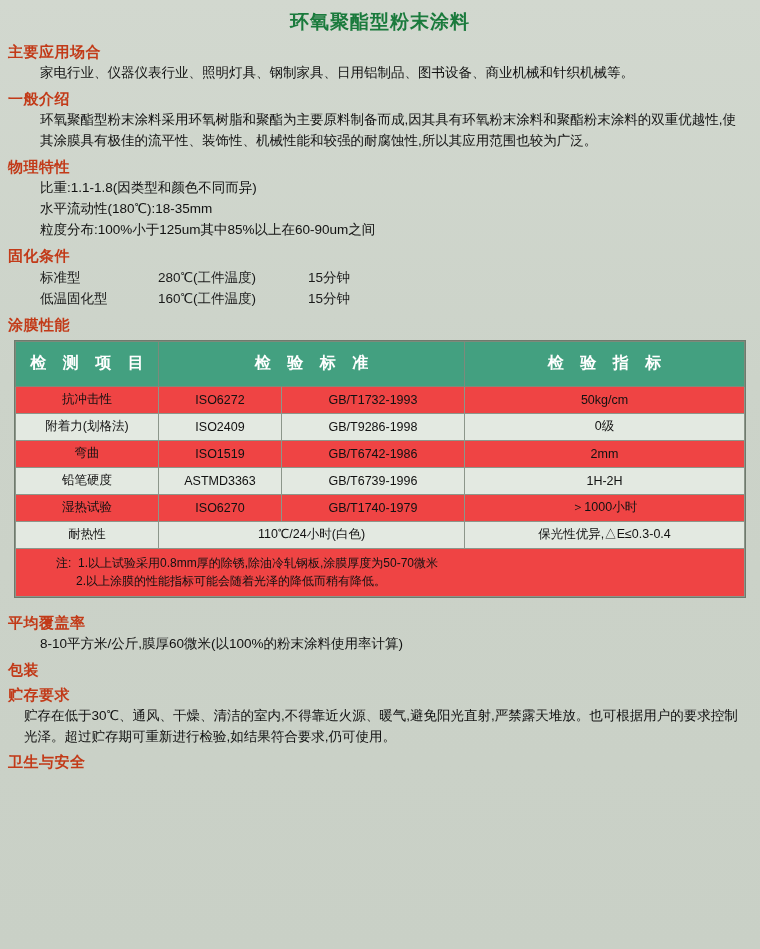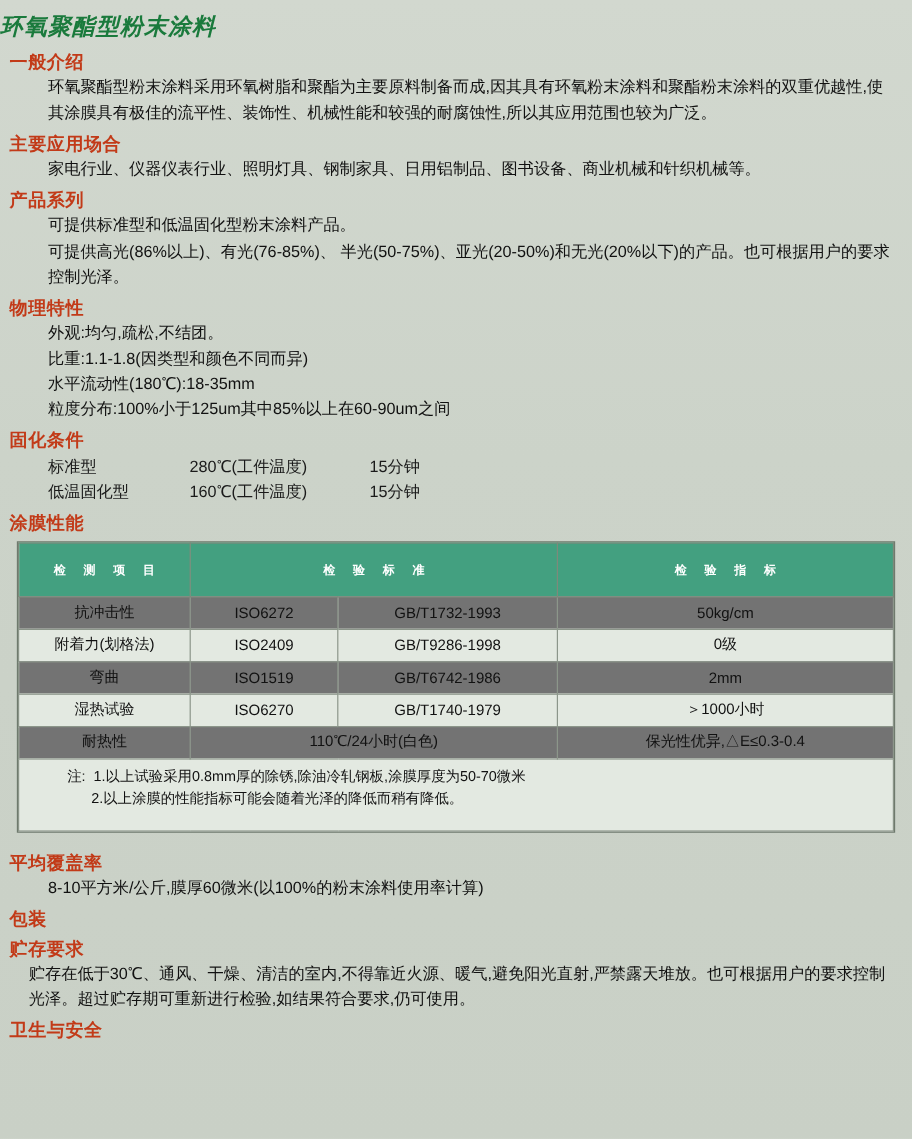--- a/index.html
+++ b/index.html
@@ -16,28 +16,27 @@
   }
   .page {
     position: relative;
     width: 760px;
     height: 949px;
     background: linear-gradient(180deg, #d2d8cf 0%, #ccd3c9 40%, #c9d0c6 100%);
     padding: 0;
     box-sizing: border-box;
   }
   .doc-title {
-    text-align: left;
+    text-align: center;
     color: #1a7a3c;
     font-weight: bold;
     font-size: 19px;
     letter-spacing: 1px;
     padding-top: 9px;
     padding-bottom: 2px;
-    font-style: italic;
   }
   .section {
     margin: 0;
   }
   .sec-head {
     color: #c23a18;
     font-weight: bold;
     font-size: 15px;
     margin: 6px 0 1px 8px;
     letter-spacing: 0.5px;
@@ -73,86 +72,78 @@
   }
   table.perf {
     border-collapse: collapse;
     width: 100%;
     font-size: 12.5px;
   }
   table.perf th {
     background: #43a080;
     color: #ffffff;
     font-weight: bold;
-    font-size: 10px;
+    font-size: 16px;
     letter-spacing: 6px;
     text-indent: 6px;
     height: 42px;
     border: 1px solid #7d8a7b;
     text-align: center;
     margin-left: 21px;
   }
   table.perf td {
     border: 1px solid #8c968a;
     height: 24px;
     text-align: center;
     color: #111;
-    background: #737373;
+    background: #ef4444;
   }
   table.perf tr:nth-child(even) td {
     background: #e3e9e1;
   }
   td.col-item { width: 140px; }
   td.col-std { width: 120px; }
   td.col-gb  { width: 180px; }
   td.col-idx { }
   .note-cell {
     text-align: left !important;
-    padding: 5px 8px 18px 40px;
+    padding: 5px 8px 6px 40px;
     line-height: 1.5;
     font-size: 12px;
     height: auto !important;
   }
   .note-line { display: block; white-space: pre; }
 
   .bottom-gap { height: 10px; }
 </style>
 </head>
 <body>
 
 <div class="page">
 
   <div class="doc-title">环氧聚酯型粉末涂料</div>
 
   <div class="section">
+    <div class="sec-head">主要应用场合</div>
+    <div class="sec-body">
+      <p>家电行业、仪器仪表行业、照明灯具、钢制家具、日用铝制品、图书设备、商业机械和针织机械等。</p>
+    </div>
+  </div>
+
+  <div class="section">
     <div class="sec-head">一般介绍</div>
     <div class="sec-body">
       <p>环氧聚酯型粉末涂料采用环氧树脂和聚酯为主要原料制备而成,因其具有环氧粉末涂料和聚酯粉末涂料的双重优越性,使其涂膜具有极佳的流平性、装饰性、机械性能和较强的耐腐蚀性,所以其应用范围也较为广泛。</p>
     </div>
   </div>
 
-  <div class="section">
-    <div class="sec-head">主要应用场合</div>
-    <div class="sec-body">
-      <p>家电行业、仪器仪表行业、照明灯具、钢制家具、日用铝制品、图书设备、商业机械和针织机械等。</p>
-    </div>
-  </div>
-
-  <div class="section">
-    <div class="sec-head">产品系列</div>
-    <div class="sec-body">
-      <p>可提供标准型和低温固化型粉末涂料产品。</p>
-      <p>可提供高光(86%以上)、有光(76-85%)、 半光(50-75%)、亚光(20-50%)和无光(20%以下)的产品。也可根据用户的要求控制光泽。</p>
-    </div>
-  </div>
 
   <div class="section">
     <div class="sec-head">物理特性</div>
     <div class="sec-body tight">
-      <p>外观:均匀,疏松,不结团。</p>
       <p>比重:1.1-1.8(因类型和颜色不同而异)</p>
       <p>水平流动性(180℃):18-35mm</p>
       <p>粒度分布:100%小于125um其中85%以上在60-90um之间</p>
     </div>
   </div>
 
   <div class="section">
     <div class="sec-head">固化条件</div>
     <div class="cure-row">
       <span class="cure-type">标准型</span>
@@ -190,20 +181,26 @@
             <td class="col-gb">GB/T9286-1998</td>
             <td class="col-idx">0级</td>
           </tr>
           <tr>
             <td class="col-item">弯曲</td>
             <td class="col-std">ISO1519</td>
             <td class="col-gb">GB/T6742-1986</td>
             <td class="col-idx">2mm</td>
           </tr>
           <tr>
+            <td class="col-item">铅笔硬度</td>
+            <td class="col-std">ASTMD3363</td>
+            <td class="col-gb">GB/T6739-1996</td>
+            <td class="col-idx">1H-2H</td>
+          </tr>
+          <tr>
             <td class="col-item">湿热试验</td>
             <td class="col-std">ISO6270</td>
             <td class="col-gb">GB/T1740-1979</td>
             <td class="col-idx">＞1000小时</td>
           </tr>
           <tr>
             <td class="col-item">耐热性</td>
             <td colspan="2">110℃/24小时(白色)</td>
             <td class="col-idx">保光性优异,△E≤0.3-0.4</td>
           </tr>

